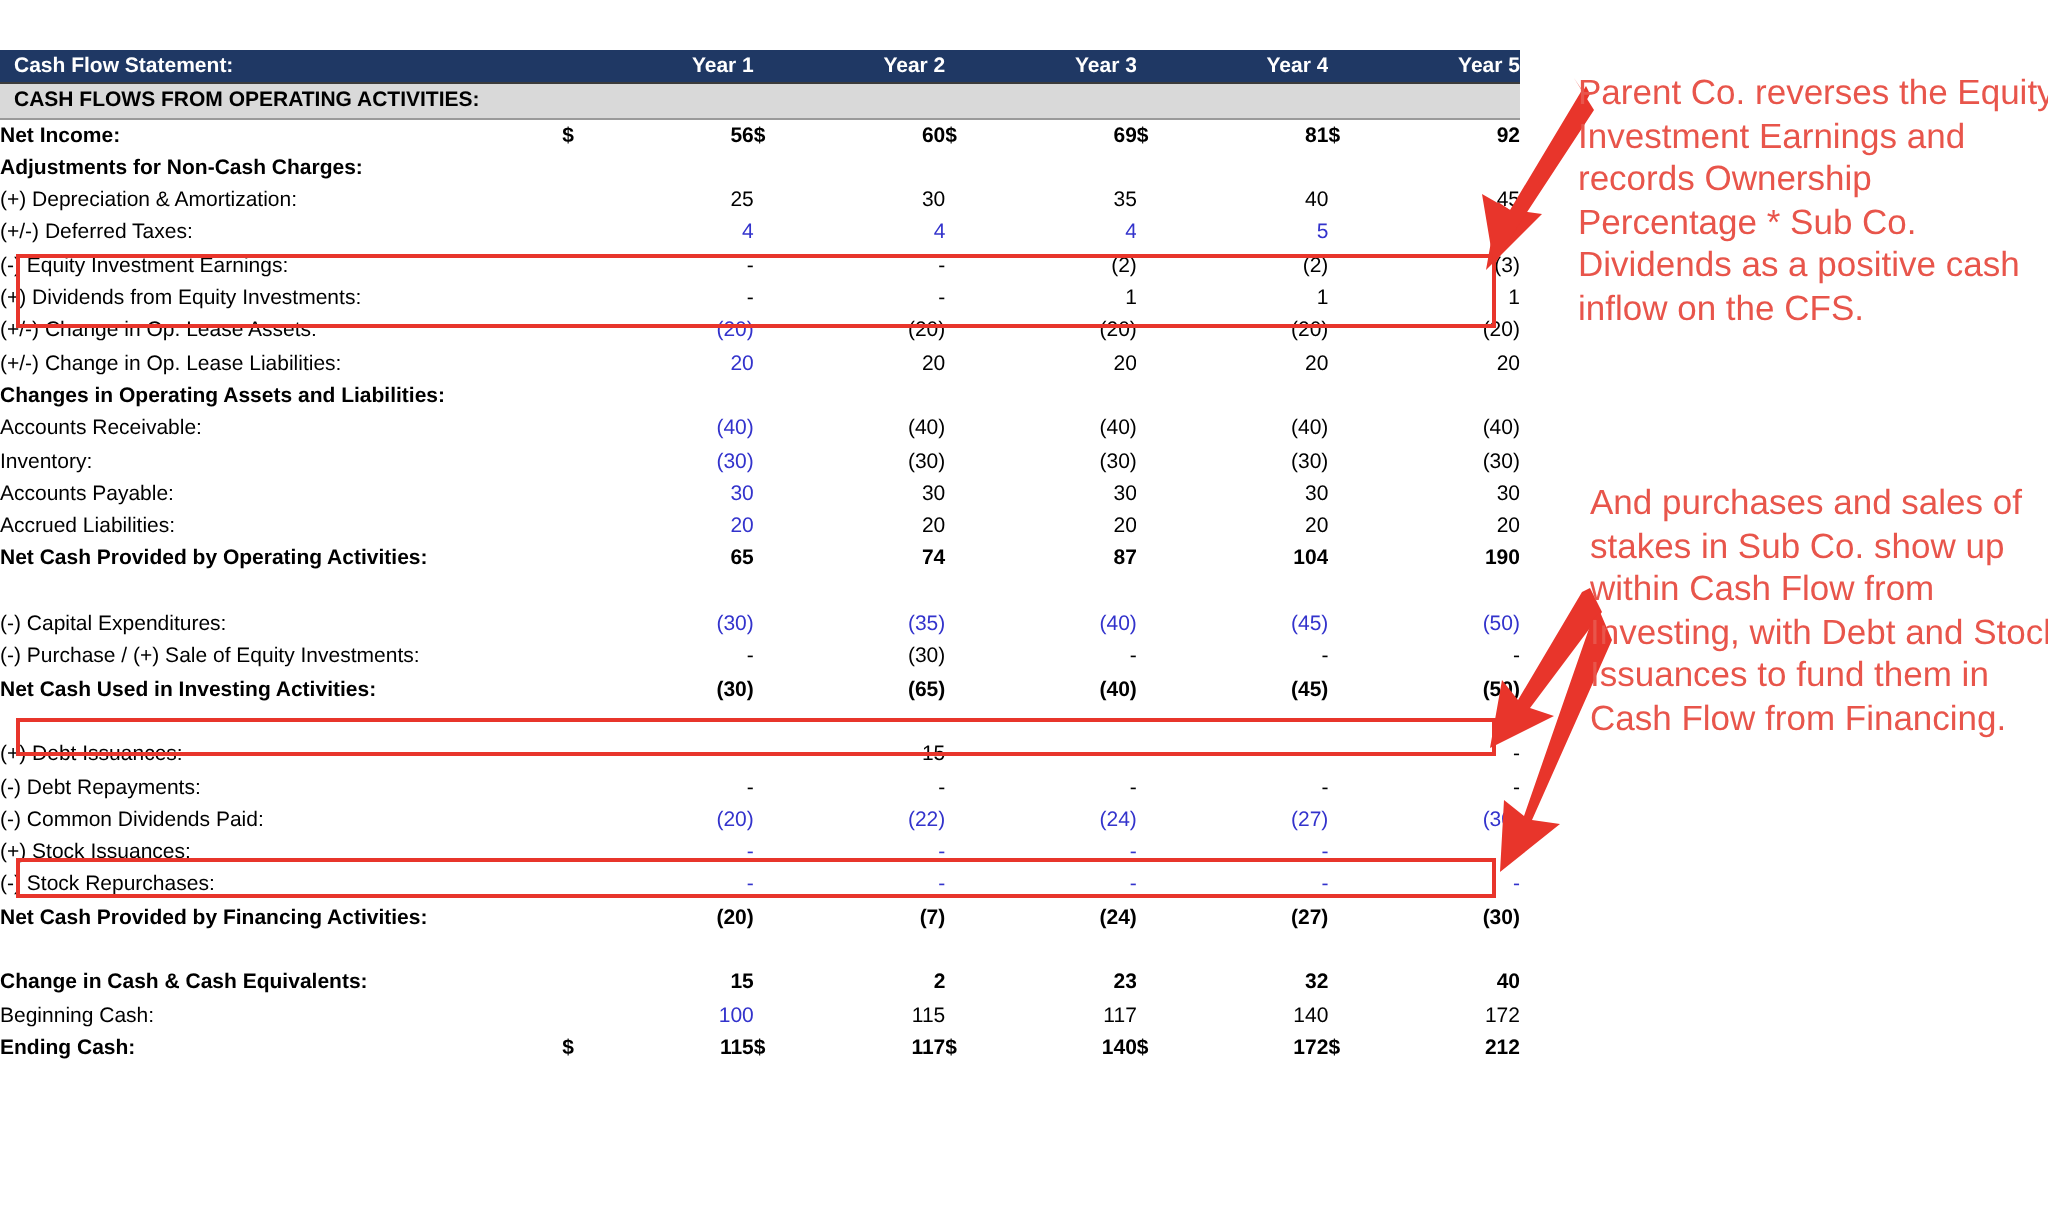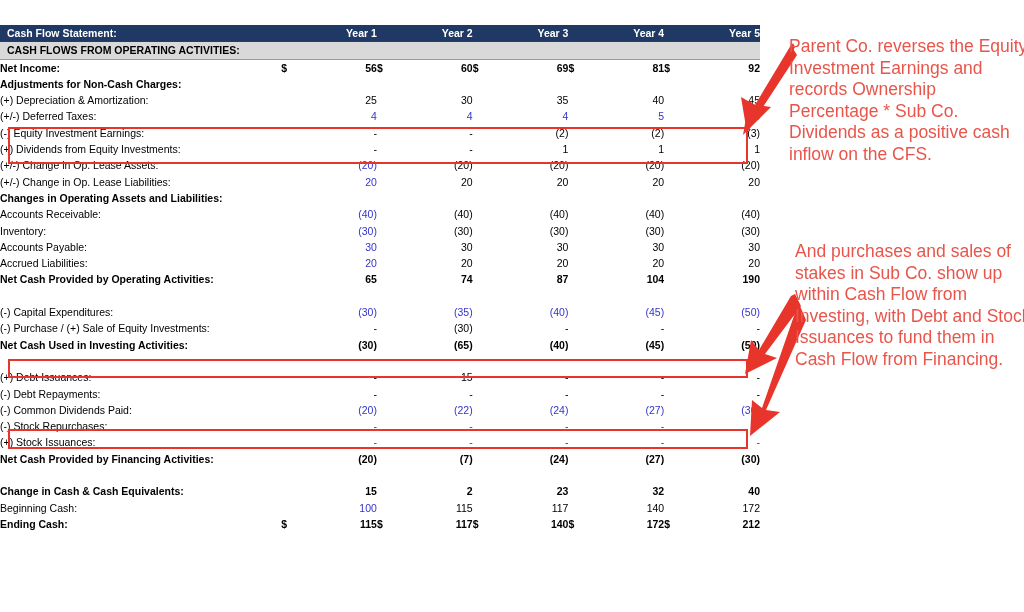--- a/index.html
+++ b/index.html
@@ -389,44 +389,44 @@
           <td class="cur"></td>
           <td class="num blue">(22)</td>
           <td class="cur"></td>
           <td class="num blue">(24)</td>
           <td class="cur"></td>
           <td class="num blue">(27)</td>
           <td class="cur"></td>
           <td class="num blue">(30)</td>
         </tr>
         <tr>
+          <td class="ind2">(+) Stock Issuances:</td>
+          <td class="cur"></td>
+          <td class="num blue">-</td>
+          <td class="cur"></td>
+          <td class="num blue">-</td>
+          <td class="cur"></td>
+          <td class="num blue">-</td>
+          <td class="cur"></td>
+          <td class="num blue">-</td>
+          <td class="cur"></td>
+          <td class="num blue">-</td>
+        </tr>
+        <tr>
           <td class="ind2">(-) Stock Repurchases:</td>
           <td class="cur uline-c"></td>
           <td class="num blue uline-c">-</td>
           <td class="cur uline-c"></td>
           <td class="num blue uline-c">-</td>
           <td class="cur uline-c"></td>
           <td class="num blue uline-c">-</td>
           <td class="cur uline-c"></td>
           <td class="num blue uline-c">-</td>
           <td class="cur uline-c"></td>
           <td class="num blue uline-c">-</td>
-        </tr>
-        <tr>
-          <td class="ind2">(+) Stock Issuances:</td>
-          <td class="cur"></td>
-          <td class="num blue">-</td>
-          <td class="cur"></td>
-          <td class="num blue">-</td>
-          <td class="cur"></td>
-          <td class="num blue">-</td>
-          <td class="cur"></td>
-          <td class="num blue">-</td>
-          <td class="cur"></td>
-          <td class="num blue">-</td>
         </tr>
         <tr>
           <td class="ind1 bold">Net Cash Provided by Financing Activities:</td>
           <td class="cur"></td>
           <td class="num bold">(20)</td>
           <td class="cur"></td>
           <td class="num bold">(7)</td>
           <td class="cur"></td>
           <td class="num bold">(24)</td>
           <td class="cur"></td>

